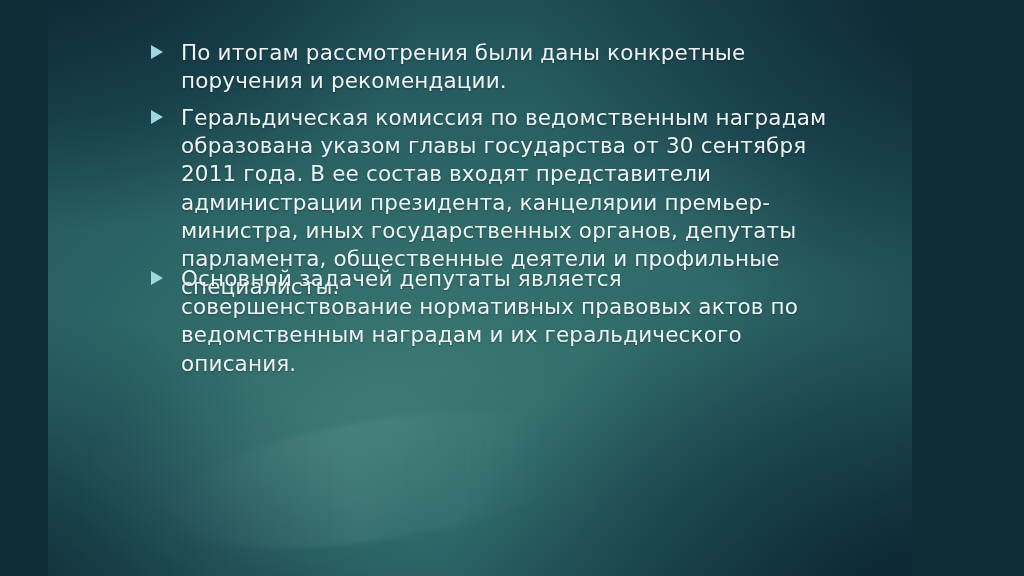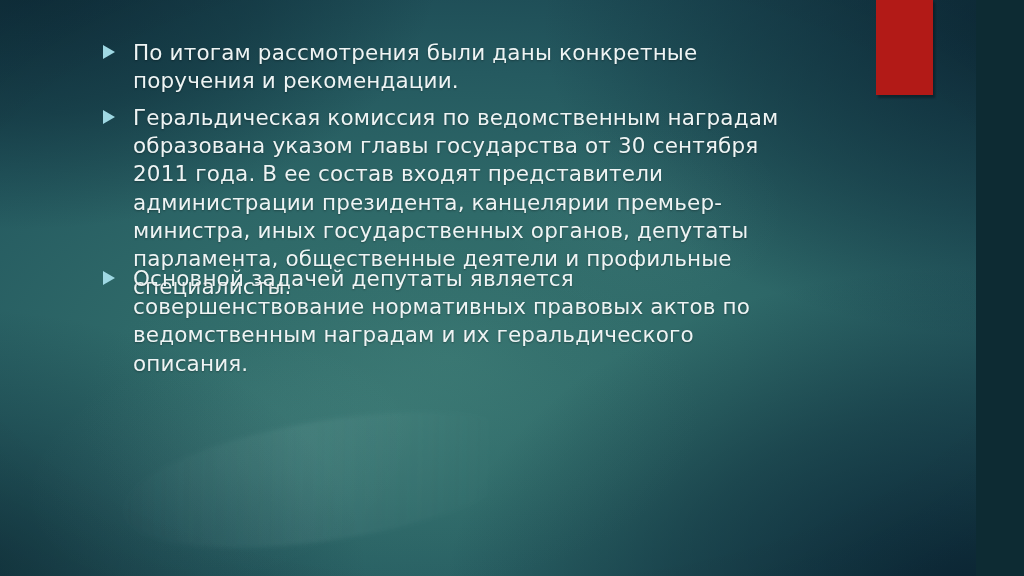--- a/index.html
+++ b/index.html
@@ -2,25 +2,26 @@
 <html><head>
 <meta charset="utf-8">
 <style>
   html, body {
     margin: 0;
     padding: 0;
     background: #0d2b33;
   }
   #slide {
     position: relative;
-    width: 976px;
+    width: 864px;
     height: 576px;
     overflow: hidden;
     font-family: "DejaVu Sans", sans-serif;
     background-color: #7f1d1d;
+    margin-left: 48px;
   }
   
   .bg-base {
     position: absolute;
     inset: 0;
     background:
       radial-gradient(115% 95% at 46% 62%, #36736f 0%, #2f6a69 26%, #255a60 52%, #1b4752 76%, #143c4b 100%);
   }
   .bg-tl {
     position: absolute;

